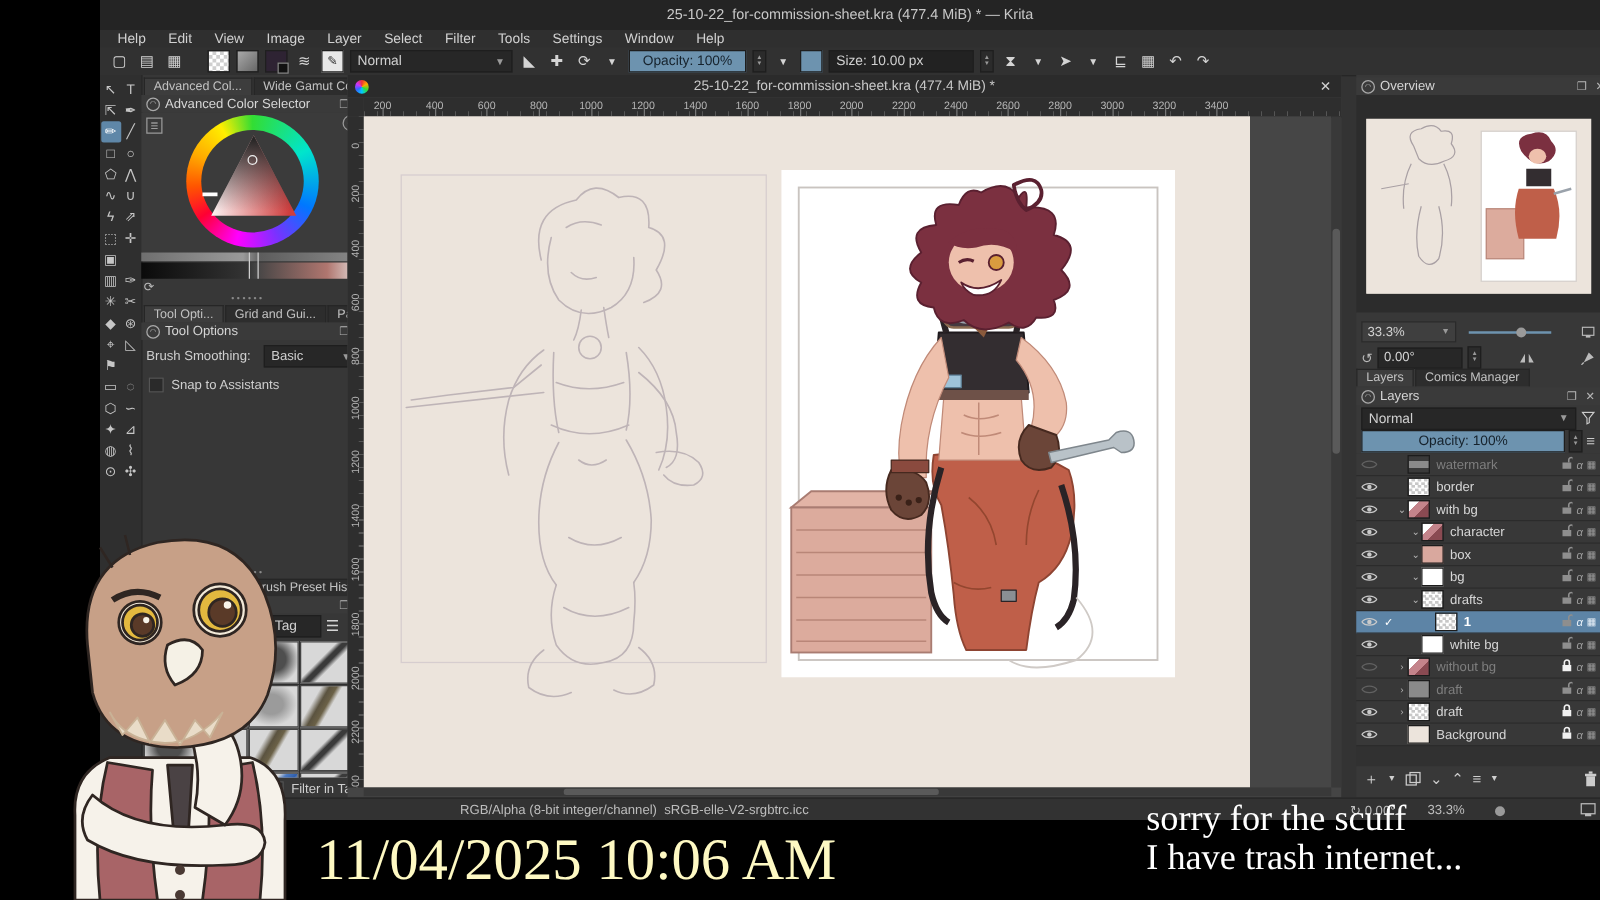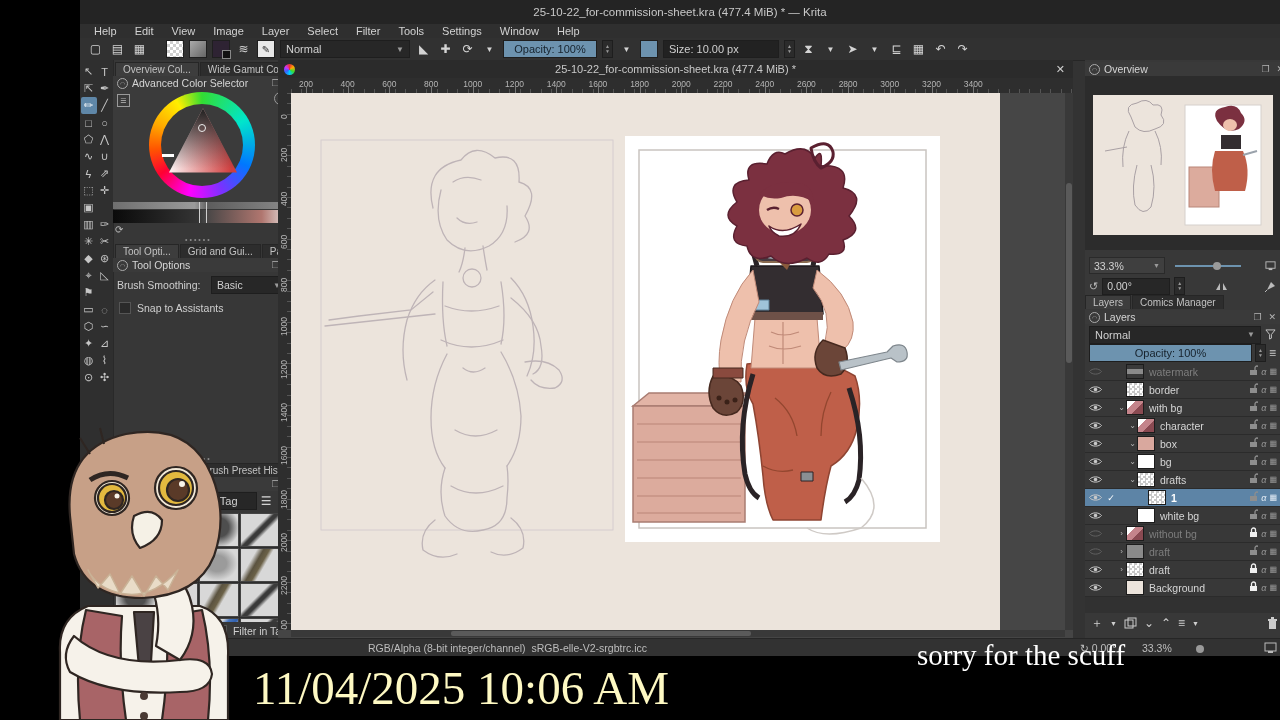--- a/index.html
+++ b/index.html
@@ -242,21 +242,21 @@
           <div class="tool">✦</div>
           <div class="tool">⊿</div>
           <div class="tool">◍</div>
           <div class="tool">⌇</div>
           <div class="tool">⊙</div>
           <div class="tool">✣</div>
         </div>
       <div id="dockcol">
 
         <div class="dtabs" style="position:absolute;left:2px;top:2px;">
-          <span class="dtab sel">Overview Col...</span>
+          <span class="dtab sel">Advanced Col...</span>
           <span class="dtab">Wide Gamut Col...</span>
         </div>
         <div class="dhead" style="position:absolute;left:0;top:16px;width:177px;">
           <span class="hicon">◠</span>
           <span>Advanced Color Selector</span>
           <span class="flo">❐</span>
           <span class="clo">✕</span>
         </div>
         <div id="wheelarea">
           <div id="hue-ring">
@@ -902,20 +902,21 @@
         </svg>
     </div>
   </div>
 
   <div id="overlaybar"></div>
   <div id="timestamp">
       <span>11/04/2025 10:06 AM</span>
     </div>
   <div id="streammsg">
     <div>sorry for the scuff</div>
+    <div>I have trash internet...</div>
   </div>
 
   <svg id="mascot" width="228" height="300" viewBox="0 0 228 300">
     <g stroke="#2f2622" stroke-width="2.2" stroke-linejoin="round">
 
       <path d="M30 232 Q28 198 58 186 L170 186 Q200 196 198 236 L198 300 L30 300 Z" fill="#f6f2ea"></path>
 
       <path d="M56 190 Q44 238 50 300 L96 300 Q88 244 92 196 Z" fill="#a86467"></path>
       <path d="M172 190 Q184 240 178 300 L132 300 Q140 244 136 196 Z" fill="#a86467"></path>
       <path d="M104 192 L124 192 L120 258 L110 258 Z" fill="#4a4244"></path>

